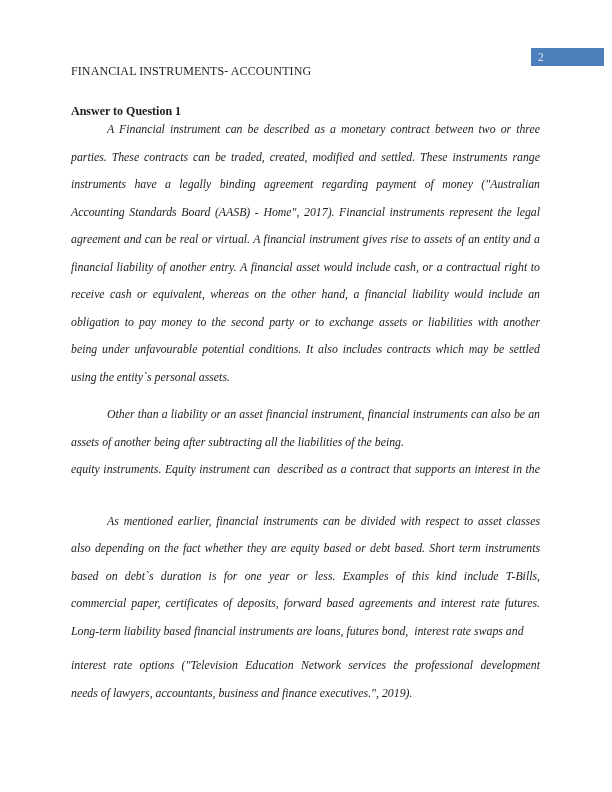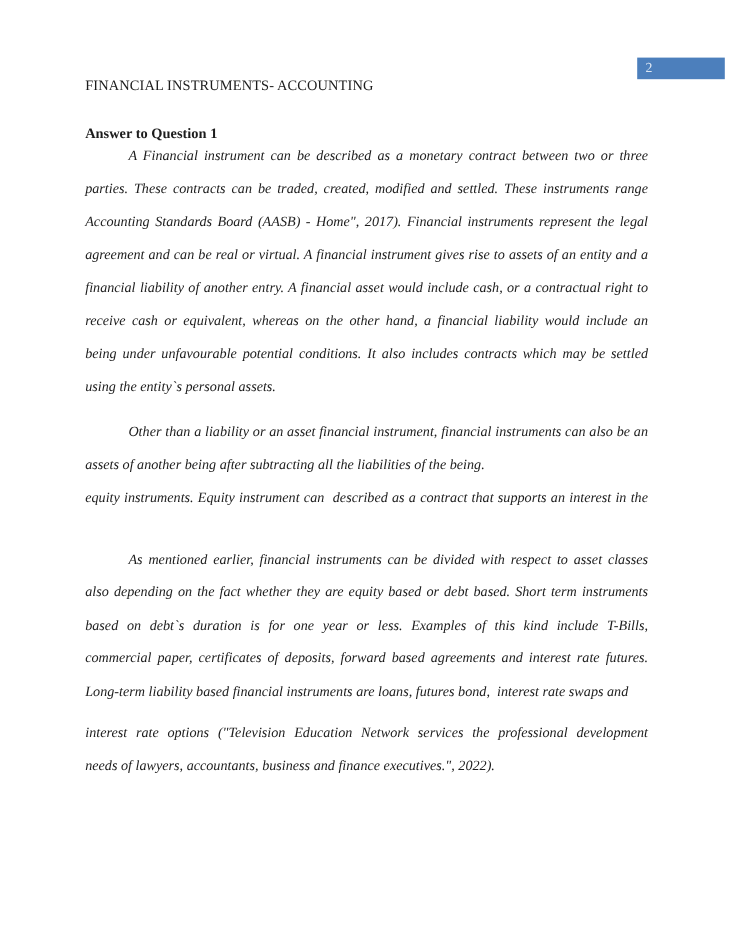--- a/index.html
+++ b/index.html
@@ -74,38 +74,40 @@
   </div>
 
   <div class="running-head">FINANCIAL INSTRUMENTS- ACCOUNTING</div>
 
   <div class="heading">Answer to Question 1</div>
 
   <div class="content">
     <div class="para indent p1">
         <div class="line first">A Financial instrument can be described as a monetary contract between two or three</div>
         <div class="line">parties. These contracts can be traded, created, modified and settled. These instruments range</div>
+        <div class="line">instruments have a legally binding agreement regarding payment of money ("Australian</div>
         <div class="line">Accounting Standards Board (AASB) - Home", 2017). Financial instruments represent the legal</div>
         <div class="line">agreement and can be real or virtual. A financial instrument gives rise to assets of an entity and a</div>
         <div class="line">financial liability of another entry. A financial asset would include cash, or a contractual right to</div>
         <div class="line">receive cash or equivalent, whereas on the other hand, a financial liability would include an</div>
+        <div class="line">obligation to pay money to the second party or to exchange assets or liabilities with another</div>
         <div class="line">being under unfavourable potential conditions. It also includes contracts which may be settled</div>
         <div class="line last">using the entity`s personal assets.</div>
       </div>
     <div class="para indent p2">
         <div class="line first">Other than a liability or an asset financial instrument, financial instruments can also be an</div>
         <div class="line last">assets of another being after subtracting all the liabilities of the being.</div>
         <div class="line">equity instruments. Equity instrument can&nbsp; described as a contract that supports an interest in the</div>
       </div>
     <div class="para indent p3">
         <div class="line first">As mentioned earlier, financial instruments can be divided with respect to asset classes</div>
         <div class="line">also depending on the fact whether they are equity based or debt based. Short term instruments</div>
         <div class="line">based on debt`s duration is for one year or less. Examples of this kind include T-Bills,</div>
         <div class="line">commercial paper, certificates of deposits, forward based agreements and interest rate futures.</div>
         <div class="line last">Long-term liability based financial instruments are loans, futures bond,&nbsp; interest rate swaps and</div>
       </div>
     <div class="para p4">
         <div class="line first">interest rate options ("Television Education Network services the professional development</div>
-        <div class="line last">needs of lawyers, accountants, business and finance executives.", 2022).</div>
+        <div class="line last">needs of lawyers, accountants, business and finance executives.", 2019).</div>
       </div>
   </div>
 
 </div>
 
 </body></html>

